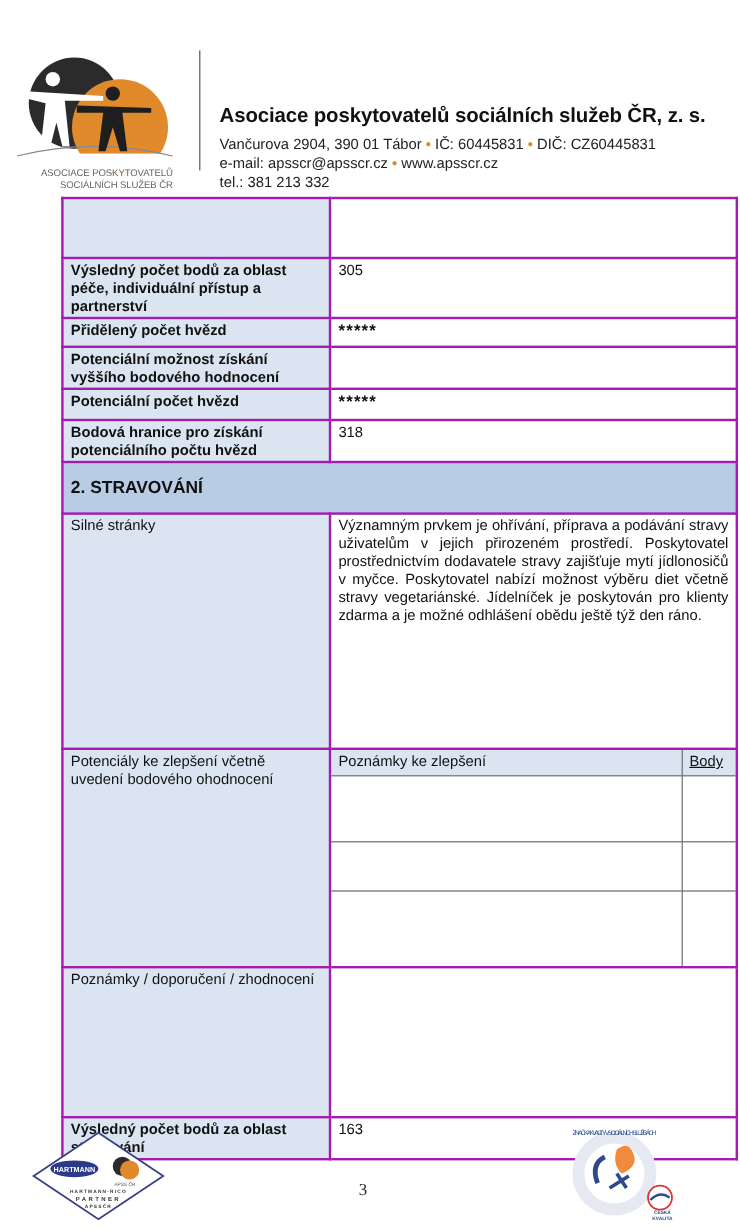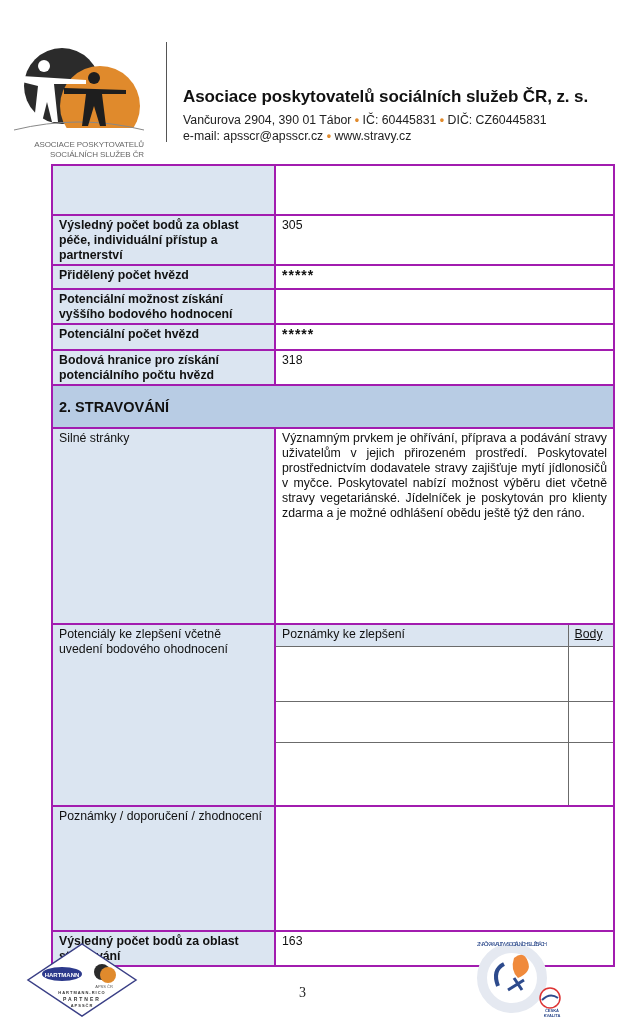--- a/index.html
+++ b/index.html
@@ -70,22 +70,23 @@
   <div class="org-line">
     <span>Vančurova 2904, 390 01 Tábor</span>
     <span class="dot">•</span>
     <span>IČ: 60445831</span>
     <span class="dot">•</span>
     <span>DIČ: CZ60445831</span>
   </div>
   <div class="org-line">
     <span>e-mail: apsscr@apsscr.cz</span>
     <span class="dot">•</span>
-    <span>www.stravy.cz</span>
+    <span>www.apsscr.cz</span>
   </div>
+  <div class="org-line">tel.: 381 213 332</div>
 </div>
 
 <table class="doc-table">
   <colgroup>
       <col style="width:223px">
       <col>
     </colgroup>
 
   <tbody>
       <tr style="height:50px">

